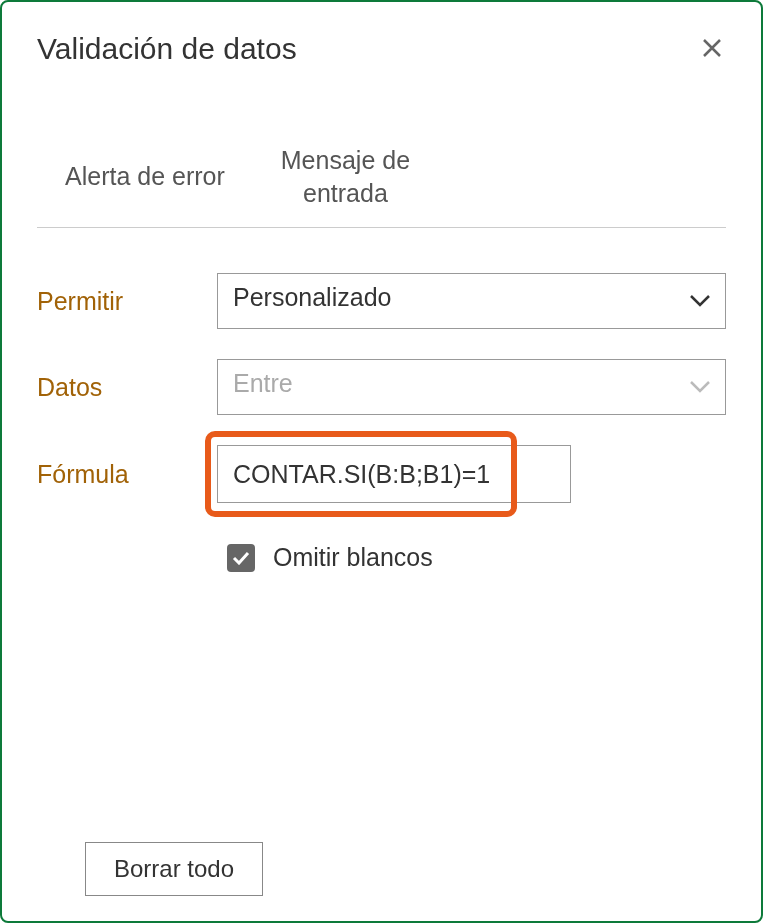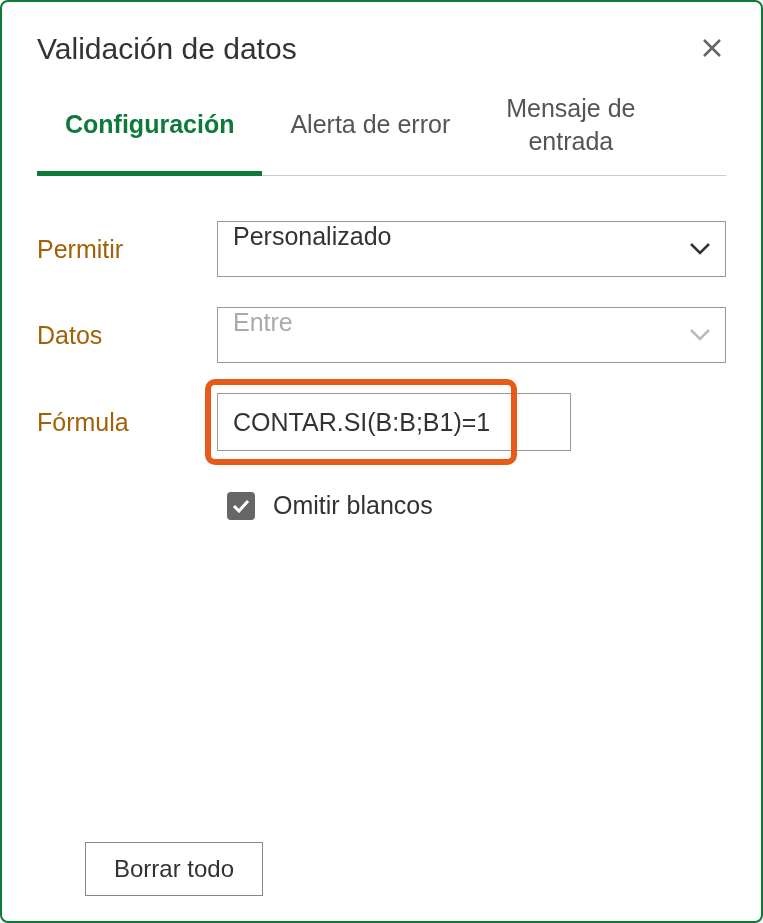--- a/index.html
+++ b/index.html
@@ -21,21 +21,21 @@
       border: 2px solid #0d7a3a;
       border-radius: 8px;
       padding: 30px 35px 25px 35px;
       display: flex;
       flex-direction: column;
     }
     .dialog-header {
       display: flex;
       justify-content: space-between;
       align-items: center;
-      margin-bottom: 24px;
+      margin-bottom: 76px;
     }
     .dialog-title {
       font-size: 30px;
       font-weight: 400;
       color: #333;
     }
     .close-btn {
       font-size: 28px;
       color: #666;
       cursor: pointer;
@@ -94,21 +94,21 @@
     .select {
       width: 100%;
       height: 56px;
       border: 1px solid #999;
       padding: 0 45px 16px 15px;
       font-size: 25px;
       color: #333;
       background: #fff;
       cursor: pointer;
       display: flex;
-      align-items: flex-start;
+      align-items: flex-end;
     }
     .select.disabled {
       color: #aaa;
       cursor: default;
     }
     .chevron {
       position: absolute;
       right: 15px;
       top: 50%;
       transform: translateY(-50%);
@@ -195,23 +195,20 @@
     <button class="close-btn">
       <span>
         <svg width="20" height="20" viewBox="0 0 20 20">
             <path d="M2 2 L18 18 M18 2 L2 18" stroke="#666" stroke-width="2.5" fill="none"></path>
           </svg>
       </span>
     </button>
   </div>
 
   <div class="tabs">
-    <div class="tab active">
-      <span>Configuración</span>
-    </div>
     <div class="tab">
       <span>Alerta de error</span>
     </div>
     <div class="tab two-line">
       <span>Mensaje de</span><br>
       <span>entrada</span>
     </div>
   </div>
 
   <div class="form-body">

